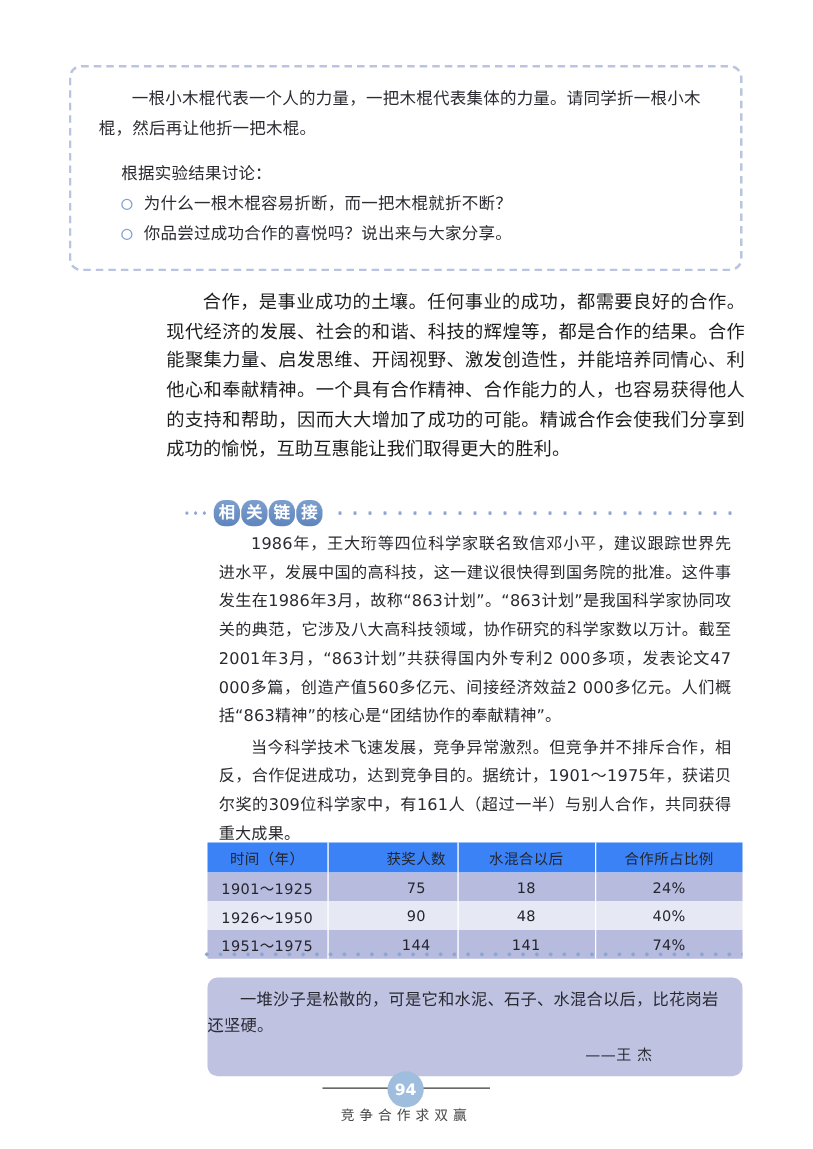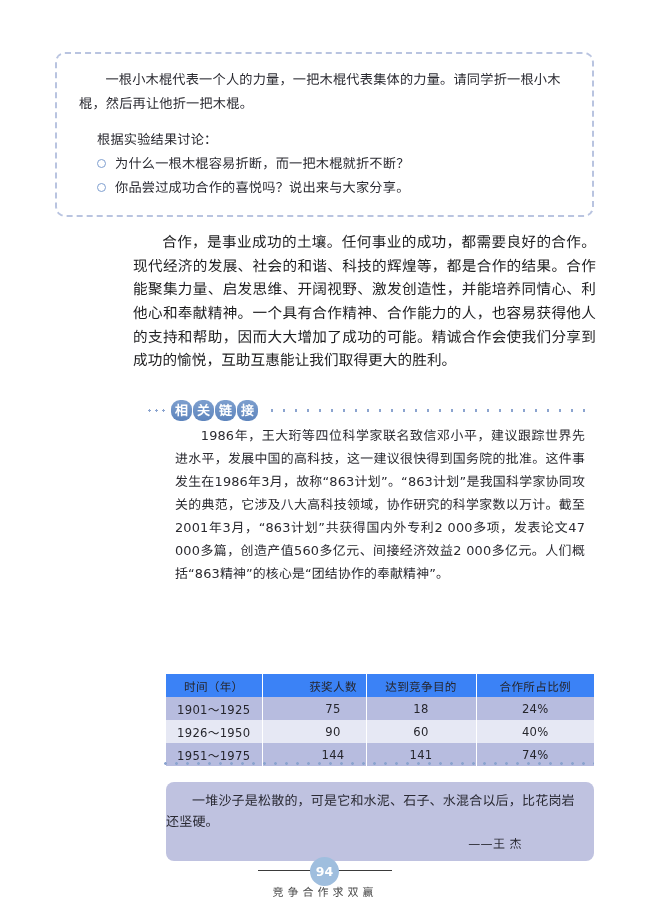--- a/index.html
+++ b/index.html
@@ -283,42 +283,43 @@
     <span class="badge-char">相</span>
     <span class="badge-char">关</span>
     <span class="badge-char">链</span>
     <span class="badge-char">接</span>
   </span>
   <span class="trail-dots"></span>
 </div>
 
 <div class="link-body">
   <p class="link-para">1986年，王大珩等四位科学家联名致信邓小平，建议跟踪世界先进水平，发展中国的高科技，这一建议很快得到国务院的批准。这件事发生在1986年3月，故称“863计划”。“863计划”是我国科学家协同攻关的典范，它涉及八大高科技领域，协作研究的科学家数以万计。截至2001年3月，“863计划”共获得国内外专利2 000多项，发表论文47 000多篇，创造产值560多亿元、间接经济效益2 000多亿元。人们概括“863精神”的核心是“团结协作的奉献精神”。</p>
+  <p class="link-para">当今科学技术飞速发展，竞争异常激烈。但竞争并不排斥合作，相反，合作促进成功，达到竞争目的。据统计，1901～1975年，获诺贝尔奖的309位科学家中，有161人（超过一半）与别人合作，共同获得重大成果。</p>
 </div>
 
 <table class="data-table">
   <thead>
     <tr>
       <th>时间（年）</th>
       <th>获奖人数</th>
-      <th>达到竞争目的</th>
+      <th>水混合以后</th>
       <th>合作所占比例</th>
     </tr>
   </thead>
   <tbody>
     <tr class="row-dark">
       <td>1901～1925</td>
       <td>75</td>
       <td>18</td>
       <td>24%</td>
     </tr>
     <tr class="row-light">
       <td>1926～1950</td>
       <td>90</td>
-      <td>60</td>
+      <td>48</td>
       <td>40%</td>
     </tr>
     <tr class="row-dark">
       <td>1951～1975</td>
       <td>144</td>
       <td>141</td>
       <td>74%</td>
     </tr>
   </tbody>
 </table>

